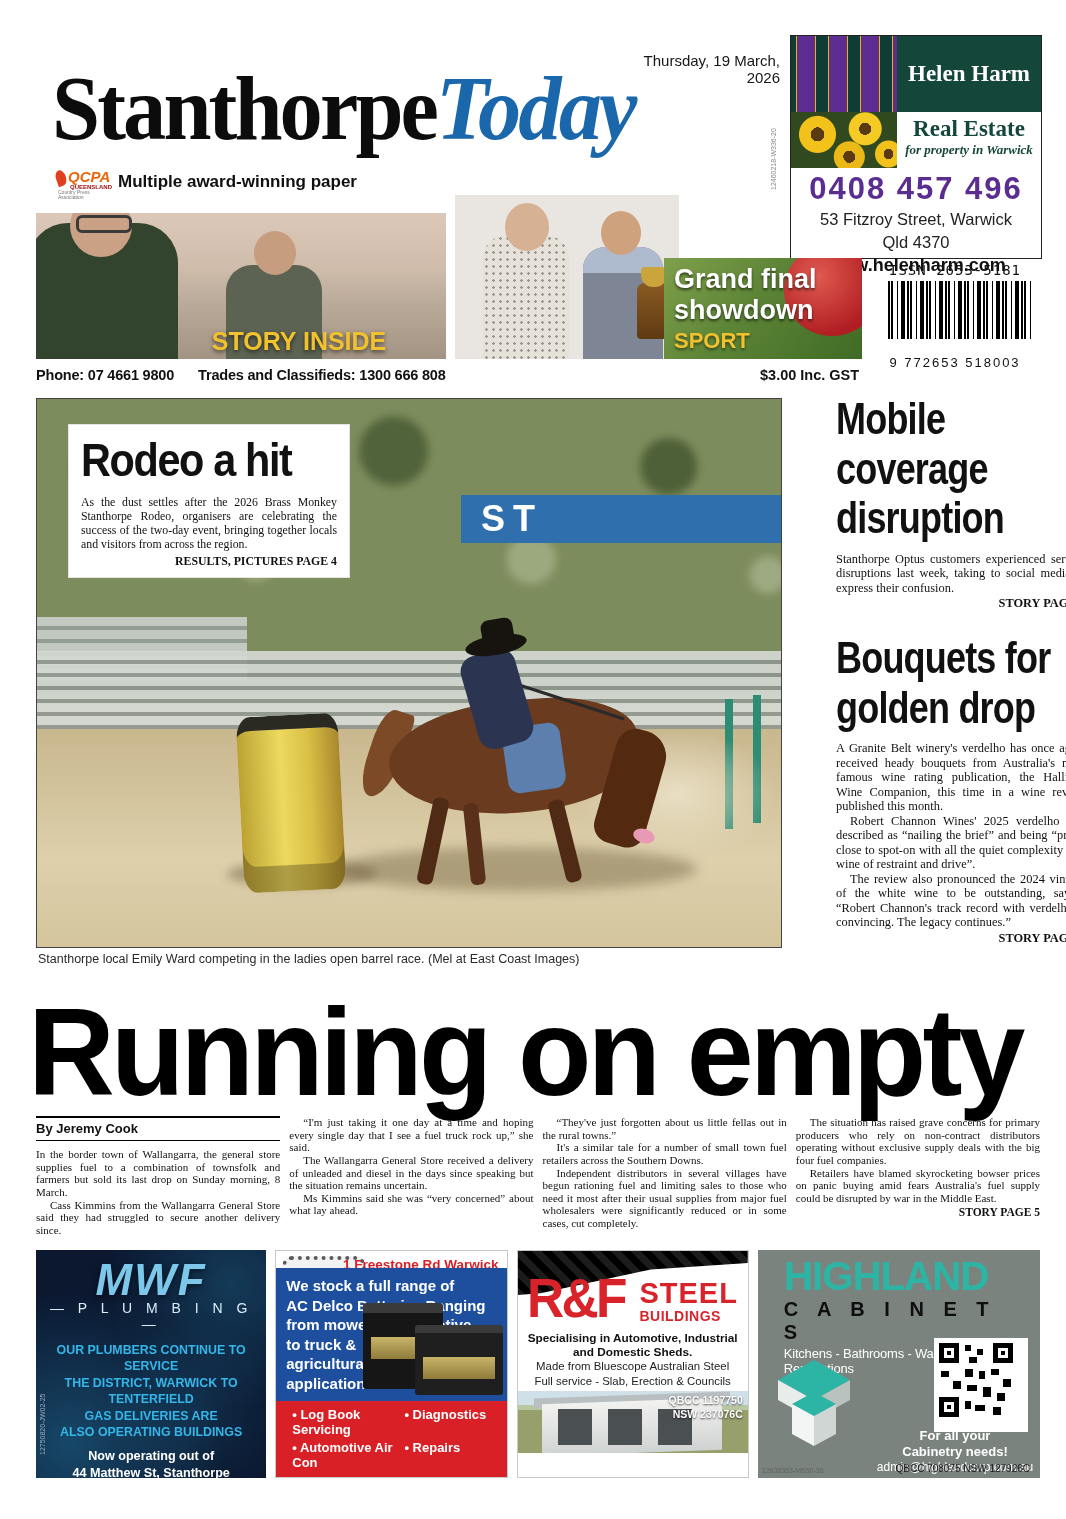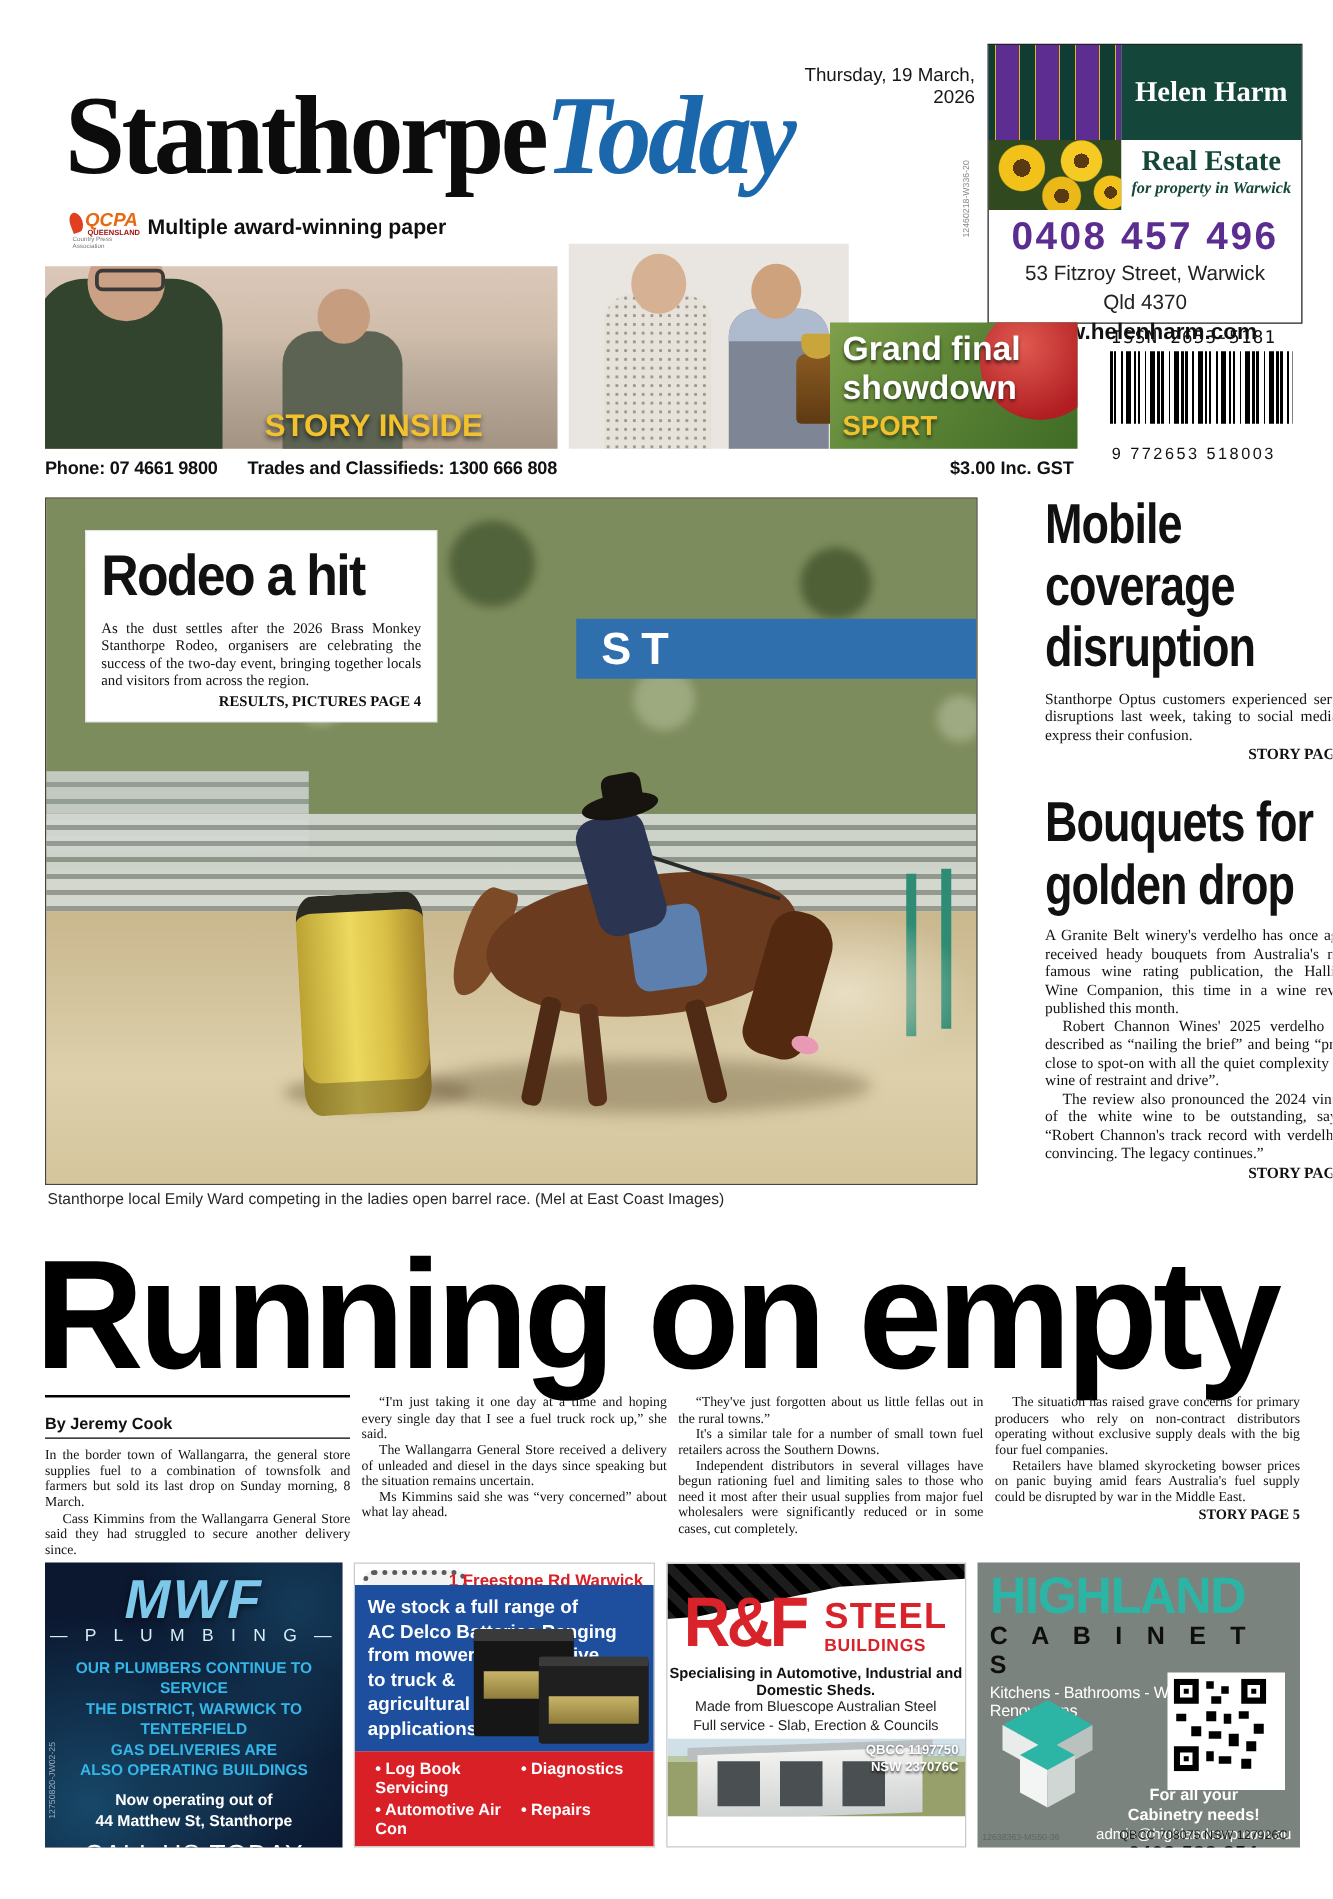--- a/index.html
+++ b/index.html
@@ -134,21 +134,21 @@
   .art-body p { font-family:"Liberation Serif",serif; font-size:12.4px; line-height:1.17; text-align:justify; margin:0; }
   .ind { text-indent:14px; }
   .pointer { font-family:"Liberation Serif",serif; font-size:12.4px; font-weight:bold; text-align:right; margin-top:1px; }
   .art2 { margin-top:22px; }
 
   
   .lead-head { position:absolute; left:28px; top:990px; font-size:124px; font-weight:bold; letter-spacing:-4px;
                line-height:1; white-space:nowrap; transform:scaleX(.97); transform-origin:left top; color:#000; }
   .lead-cols { position:absolute; left:36px; top:1116px; width:1004px; display:flex; gap:9px; }
   .lcol { flex:1; min-width:0; }
-  .byline { font-weight:bold; font-size:13px; border-top:2px solid #000; border-bottom:1px solid #000; padding:13px 0 4px; margin-bottom:7px; }
+  .byline { font-weight:bold; font-size:13px; border-top:2px solid #000; border-bottom:1px solid #000; padding:3px 0 4px; margin-bottom:7px; }
   .lcol p { font-family:"Liberation Serif",serif; font-size:11px; line-height:1.15; text-align:justify; margin:0; }
   .lead-pointer { font-family:"Liberation Serif",serif; font-size:11.5px; font-weight:bold; text-align:right; margin-top:2px; }
 
   
   .ads { position:absolute; left:36px; top:1250px; width:1004px; height:228px; display:flex; gap:9px; }
   .ad { position:relative; flex:1; min-width:0; overflow:hidden; }
 
   .ad-mwf { background-color:#0b1830; color:#fff; text-align:center;
      background-image:radial-gradient(circle at 15% 85%, rgba(46,160,210,.35), transparent 55%),
                       radial-gradient(circle at 85% 15%, rgba(46,160,210,.25), transparent 45%),
@@ -190,21 +190,21 @@
   .rf-build { color:#d9232a; font-weight:bold; font-size:14px; letter-spacing:.5px; line-height:1.2; }
   .rf-l1 { text-align:center; font-weight:bold; font-size:11.8px; margin-top:6px; }
   .rf-l23 { text-align:center; font-size:11.4px; line-height:1.3; color:#222; }
   .rf-l4 { text-align:center; font-weight:bold; font-size:11.8px; }
   .rf-photo { position:relative; height:62px; margin-top:3px; background:linear-gradient(#cfe0e8 0 22%,#b9c7a2 22% 30%,#97a06b 30% 100%); overflow:hidden; }
   .rf-shed { position:absolute; left:24px; top:10px; width:180px; height:52px; background:linear-gradient(#f2f2f0,#cfd2d2); transform:skewY(-2deg); }
   .rf-shed-roof { position:absolute; left:16px; top:4px; width:196px; height:10px; background:#b9bec0; transform:skewY(-2deg); }
   .rf-door { position:absolute; top:18px; width:34px; height:36px; background:#4a4f52; }
   .rf-lic { position:absolute; right:5px; top:3px; text-align:right; color:#fff; font-weight:bold; font-size:10.5px; line-height:1.25; text-shadow:0 1px 2px rgba(0,0,0,.7); }
 
-  .ad-high { background:#7b837e; color:#fff; padding:6px 10px; }
+  .ad-high { background:#7b837e; color:#fff; padding:6px 26px; }
   .hi-name { color:#2cb5a5; font-weight:bold; font-size:41px; letter-spacing:-1px; line-height:1; transform:scaleX(.98); transform-origin:left; }
   .hi-cab  { color:#0e0e0e; font-weight:bold; font-size:20px; letter-spacing:7px; margin-top:1px; }
   .hi-serv { color:#fff; font-size:13px; margin-top:2px; letter-spacing:-.2px; }
   .hi-logo { position:absolute; left:6px; top:92px; }
   .hi-qr { position:absolute; right:12px; top:88px; width:84px; height:84px; background:#fff; padding:5px; }
   .hi-right { position:absolute; right:0; top:178px; width:170px; text-align:center; }
   .hi-tag { font-weight:bold; font-size:13px; line-height:1.2; }
   .hi-email { font-size:12px; margin-top:1px; }
   .hi-phone { color:#0e0e0e; font-weight:bold; font-size:15px; letter-spacing:1px; }
   .hi-lic { position:absolute; right:10px; bottom:4px; color:#1b1b1b; font-size:10px; }

